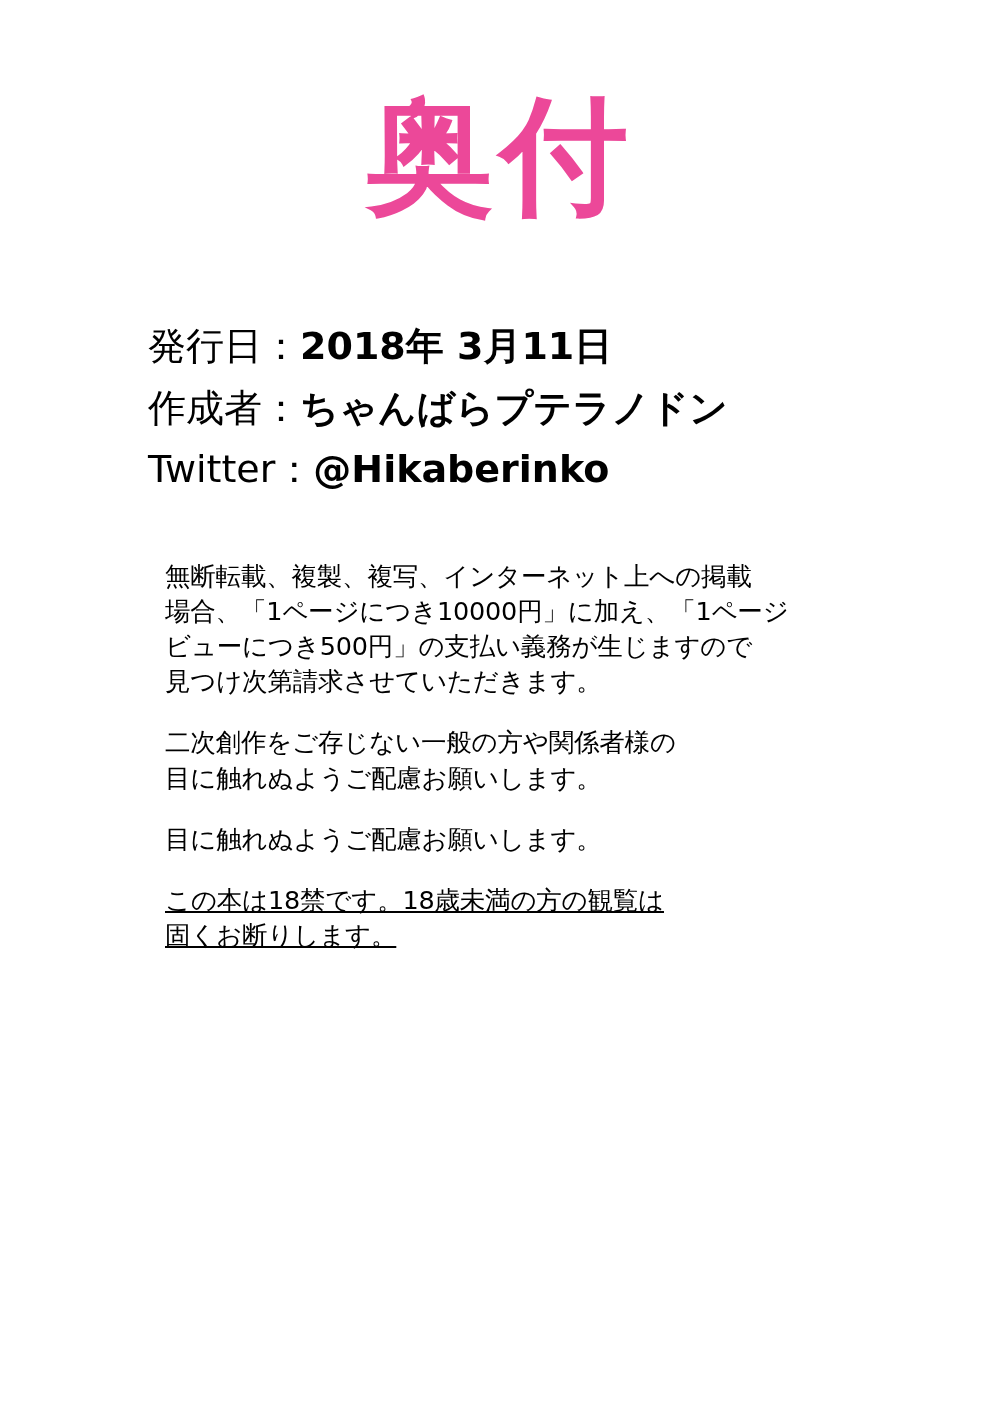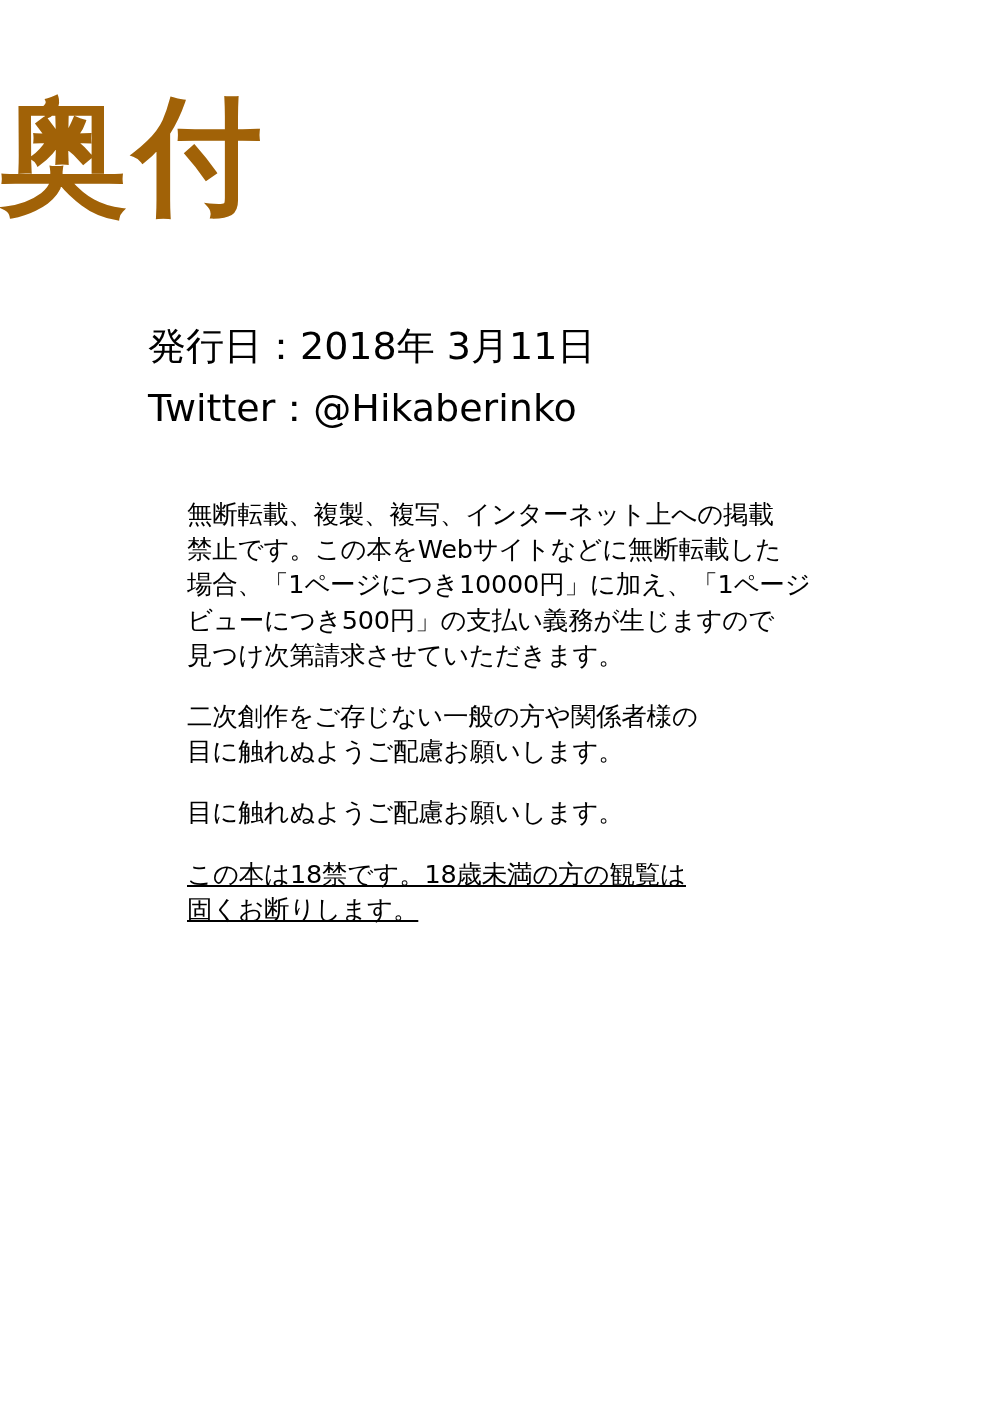--- a/index.html
+++ b/index.html
@@ -15,53 +15,53 @@
     position: relative;
     overflow: hidden;
   }
   .page {
     width: 1000px;
     height: 1416px;
     position: relative;
     box-sizing: border-box;
   }
   .colophon-title {
-    text-align: left;
+    text-align: center;
     font-size: 128px;
     font-weight: bold;
     letter-spacing: 6px;
     line-height: 1;
     margin: 0;
     padding-top: 92px;
-    color: #a16207;
+    color: #ec4899;
     font-family: "DejaVu Sans", "Liberation Sans", sans-serif;
   }
   .info-block {
     margin-top: 96px;
     padding-left: 120px;
   }
   .info-row {
     font-size: 38px;
     line-height: 1.62;
     white-space: nowrap;
     color: #000;
     font-family: "DejaVu Sans", "Liberation Sans", sans-serif;
   }
   .info-row .label {
     display: inline;
     margin-left: 28px;
   }
   .info-row .value {
     display: inline;
+    font-weight: bold;
   }
   .notice-block {
     margin-top: 58px;
     padding-left: 165px;
     padding-right: 150px;
-    margin-left: 22px;
   }
   .notice-para {
     font-size: 25.5px;
     line-height: 1.38;
     margin: 0 0 26px 0;
     color: #000;
     letter-spacing: -0.2px;
     font-family: "DejaVu Sans", "Liberation Sans", sans-serif;
   }
   .notice-para:last-child {
@@ -78,29 +78,31 @@
 
 <div class="page">
 
   <h1 class="colophon-title">奥付</h1>
 
   <div class="info-block">
     <div class="info-row">
       <span class="label">発行日：</span><span class="value">2018年 3月11日</span>
     </div>
     <div class="info-row">
+      <span class="label">作成者：</span><span class="value">ちゃんばらプテラノドン</span>
+    </div>
+    <div class="info-row">
       <span class="label">Twitter：</span><span class="value">@Hikaberinko</span>
     </div>
   </div>
 
   <div class="notice-block">
 
     <p class="notice-para">
       <span class="notice-line">無断転載、複製、複写、インターネット上への掲載</span>
-      <span class="notice-line">禁止です。この本をWebサイトなどに無断転載した</span>
       <span class="notice-line">場合、「1ページにつき10000円」に加え、「1ページ</span>
       <span class="notice-line">ビューにつき500円」の支払い義務が生じますので</span>
       <span class="notice-line">見つけ次第請求させていただきます。</span>
     </p>
 
     <p class="notice-para">
       <span class="notice-line">二次創作をご存じない一般の方や関係者様の</span>
       <span class="notice-line">目に触れぬようご配慮お願いします。</span>
     </p>
 

